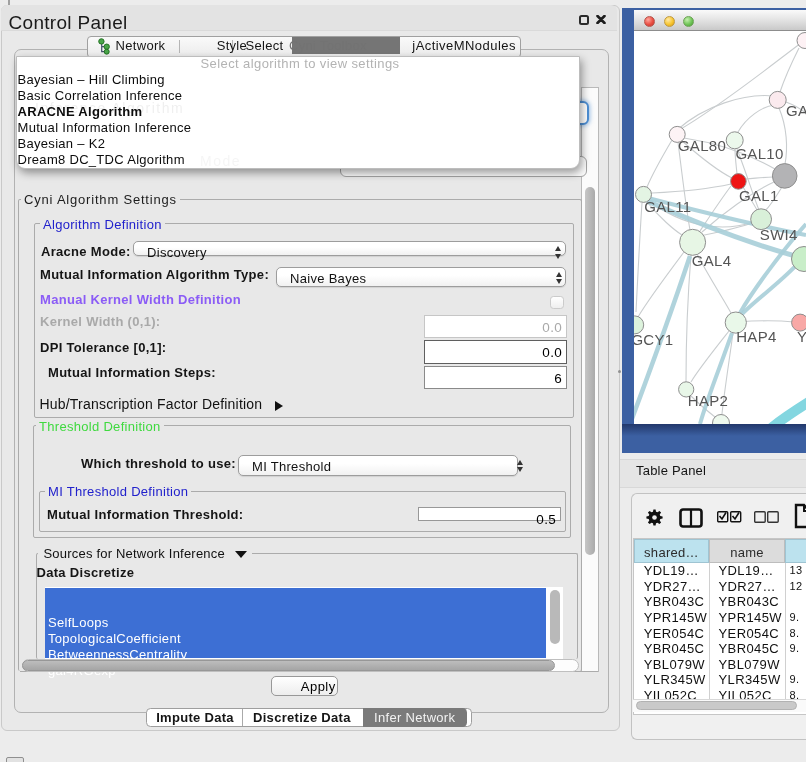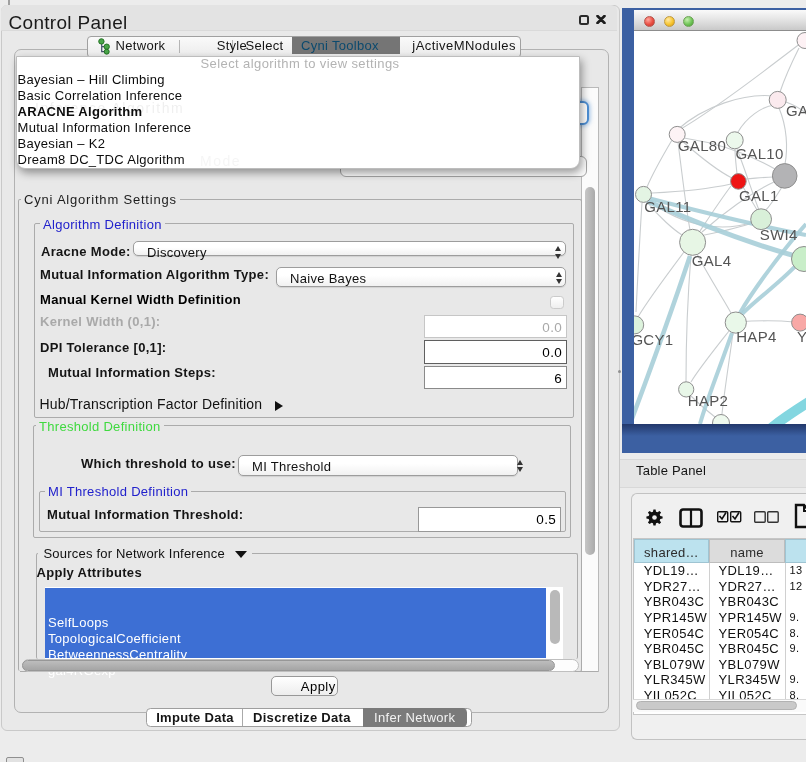--- a/index.html
+++ b/index.html
@@ -40,21 +40,21 @@
 
 <svg class="abs" style="left:97px; top:37px;" width="13" height="18" viewBox="0 0 13 18">
   <path d="M4.7 5 L4.7 14.7 L9 14.7 M4.7 9.7 L9 9.7" stroke="#44506a" stroke-width="1.2" fill="none"></path>
   <circle cx="4.4" cy="4.4" r="2.7" fill="#4aa54a" stroke="#1c6b1c" stroke-width="0.9"></circle>
   <circle cx="9.7" cy="9.7" r="2.7" fill="#4aa54a" stroke="#1c6b1c" stroke-width="0.9"></circle>
   <circle cx="9.7" cy="14.7" r="2.5" fill="#4aa54a" stroke="#1c6b1c" stroke-width="0.9"></circle>
 </svg>
 <div class="lbl" style="left:115.6px; top:37.8px;">Network</div>
 <div class="lbl" style="left:192.7px; top:37.8px;margin-left:24px;">Style</div>
 <div class="lbl" style="left:245.6px; top:37.8px;">Select</div>
-<div class="lbl" style="left:301px; top:37.8px; color:#0c4a6e;">Cyni Toolbox</div>
+<div class="lbl" style="left:289px; top:37.8px; color:#737373;">Cyni Toolbox</div>
 <div class="lbl" style="left:412.3px; top:37.8px; letter-spacing:0.45px;">jActiveMNodules</div>
 
 <div class="abs" style="left:581px; top:87px; width:18px; height:585px; background:#fbfbfb; border:1px solid #b9b9b9;"></div>
 <div class="abs" style="left:585px; top:187px; width:10px; height:368px; background:linear-gradient(90deg,#c6c6c6,#aaaaaa); border-radius:5px;"></div>
 
 <div class="abs" style="left:545px; top:101px; width:44px; height:24px; background:#fff; border:2.5px solid #4d8ed3; border-radius:6px; box-shadow:0 0 4px 1px rgba(77,142,211,0.55);"></div>
 <div class="abs" style="left:340px; top:156px; width:247px; height:21px; background:#fbfbfb; border:1px solid #a3a3a3; border-radius:6px;"></div>
 
 <div class="abs" style="left:16px; top:56px; width:564px; height:113px; background:#ffffff; border:1px solid #bdbdbd; border-radius:0 0 9px 9px; box-shadow:2px 4px 9px rgba(0,0,0,0.38);"></div>
 <div class="abs" style="left:18px; top:55.5px; width:564px; text-align:center; font-size:13px; color:#b3b3b3; letter-spacing:0.4px;">Select algorithm to view settings</div>
@@ -87,21 +87,21 @@
 
 <div class="lbl b" style="left:40px; top:267px;">Mutual Information Algorithm Type:</div>
 <div class="combo" style="left:276px; top:266.5px; width:290px; height:20.5px;">
     <span class="ct">Naive Bayes</span>
     <span class="spin" style="left:278.5px; top:4px;">
       <span class="u"></span>
       <span class="d"></span>
     </span>
   </div>
 
-<div class="lbl b" style="left:40px; top:291.5px; color:#000000;">Manual Kernel Width Definition</div>
+<div class="lbl b" style="left:40px; top:291.5px; color:#8b5cf6;">Manual Kernel Width Definition</div>
 <div class="abs" style="left:550px; top:295.5px; width:13.5px; height:13.5px; background:linear-gradient(180deg,#ffffff,#efefef); border:1px solid #cbcbcb; border-radius:3.5px;"></div>
 
 <div class="lbl b" style="left:40px; top:313.5px; color:#a9a9a9;">Kernel Width (0,1):</div>
 <div class="field" style="left:423.5px; top:314.5px; width:143.5px; height:23px; border:1px solid #c6c6c6; color:#a9a9a9; padding-top:4px;">0.0</div>
 
 <div class="lbl b" style="left:40px; top:339.5px;">DPI Tolerance [0,1]:</div>
 <div class="field" style="left:423.5px; top:339.5px; width:143.5px; height:24px; border:1.5px solid #5f5f5f; color:#000; padding-top:4.5px;">0.0</div>
 
 <div class="lbl b" style="left:48px; top:365px;">Mutual Information Steps:</div>
 <div class="field" style="left:423.5px; top:365.5px; width:143.5px; height:23px; border:1px solid #8a8a8a; color:#000; padding-top:4px;">6</div>
@@ -117,27 +117,27 @@
     <span class="ct">MI Threshold</span>
     <span class="spin" style="left:277.5px; top:4px;">
       <span class="u"></span>
       <span class="d"></span>
     </span>
   </div>
 
 <div class="grp" style="left:38.5px; top:490.5px; width:527.5px; height:41.5px;"></div>
 <div class="grptitle" style="left:45px; top:484px; color:#2121cc; letter-spacing:0.3px;">MI Threshold Definition</div>
 <div class="lbl b" style="left:47px; top:506.5px;">Mutual Information Threshold:</div>
-<div class="field" style="left:418px; top:507px; width:143px; height:25px; border:1px solid #989898; color:#000; padding-top:3.5px;">0.5</div>
+<div class="field" style="left:418px; top:507px; width:143px; height:14px; border:1px solid #989898; color:#000; padding-top:3.5px;">0.5</div>
 
 <div class="grp" style="left:35.5px; top:552.5px; width:542px; height:106px; border-bottom:none;"></div>
 <div class="abs" style="left:38px; top:546px; width:214px; height:13px; background:#e8e8e8;"></div>
 <div class="abs" style="left:43.5px; top:545.5px; font-size:13px; color:#111; white-space:nowrap; letter-spacing:0.2px;">Sources for Network Inference</div>
 <div class="abs" style="left:235px; top:551px; width:0; height:0; border-left:6.8px solid transparent; border-right:6.8px solid transparent; border-top:7px solid #111;"></div>
-<div class="lbl b" style="left:36.5px; top:564.5px;">Apply Attributes</div>
+<div class="lbl b" style="left:36.5px; top:564.5px;">Data Discretize</div>
 
 <div class="abs" style="left:44.5px; top:586.5px; width:518.5px; height:72px; background:#fff;"></div>
 <div class="abs" style="left:45.3px; top:587.5px; width:501px; height:70px; background:#3d6fd4;"></div>
 <div class="abs" style="left:48px; top:587.3px; font-size:13px; color:#fff; line-height:15.9px; letter-spacing:0.3px;margin-top:28px;">SelfLoops<br>TopologicalCoefficient<br>BetweennessCentrality<br>gal4RGexp</div>
 <div class="abs" style="left:549.5px; top:590px; width:10px; height:54px; background:#b9b9b9; border-radius:5px;"></div>
 
 <div class="abs" style="left:21.5px; top:658.5px; width:557px; height:13.5px; background:#fdfdfd; border:1px solid #bfbfbf; border-radius:7px;"></div>
 <div class="abs" style="left:22.3px; top:659.5px; width:533px; height:11.5px; background:linear-gradient(180deg,#bdbdbd,#a5a5a5); border-radius:6px; border:1px solid #979797;"></div>
 
 <div class="abs" style="left:271px; top:676px; width:66.5px; height:19.5px; background:linear-gradient(180deg,#ffffff,#ededed); border:1px solid #989898; border-radius:5px; text-align:center; font-size:13px; padding-top:1.5px; letter-spacing:0.5px;padding-left:28px;">Apply</div>

